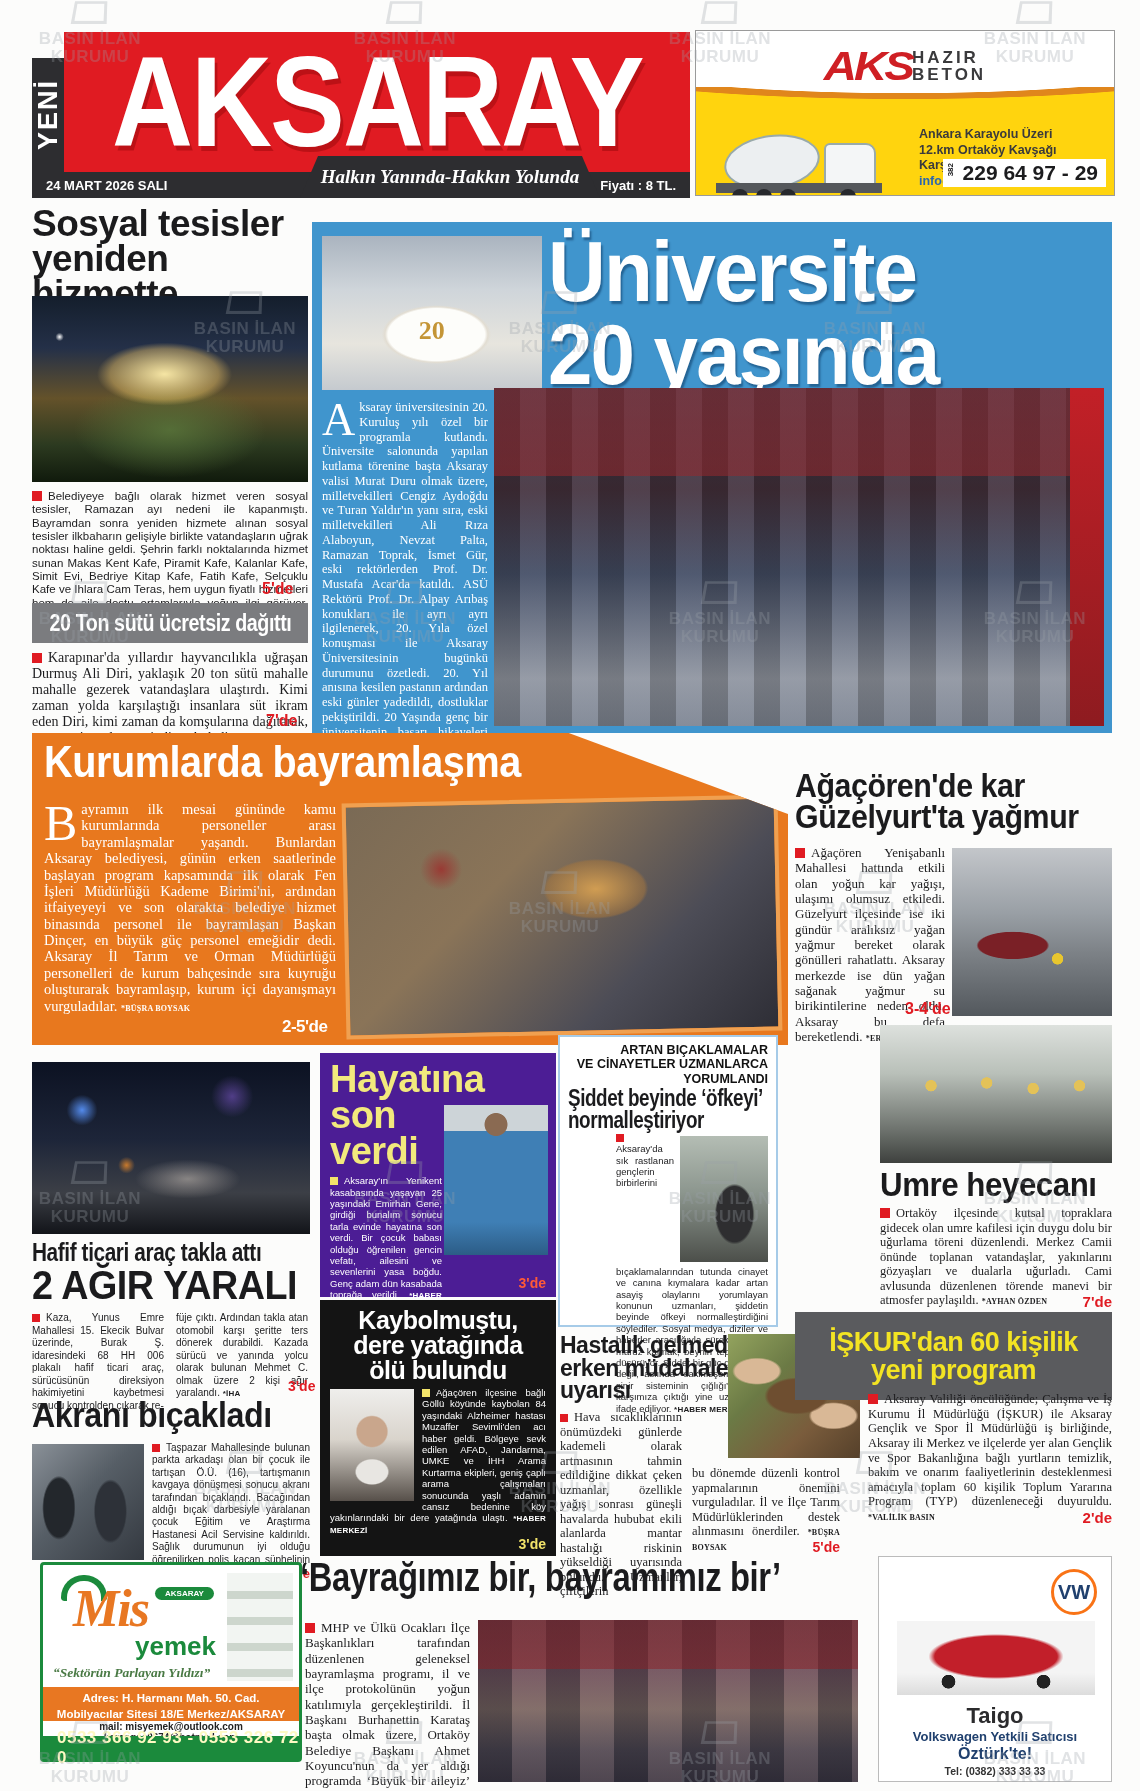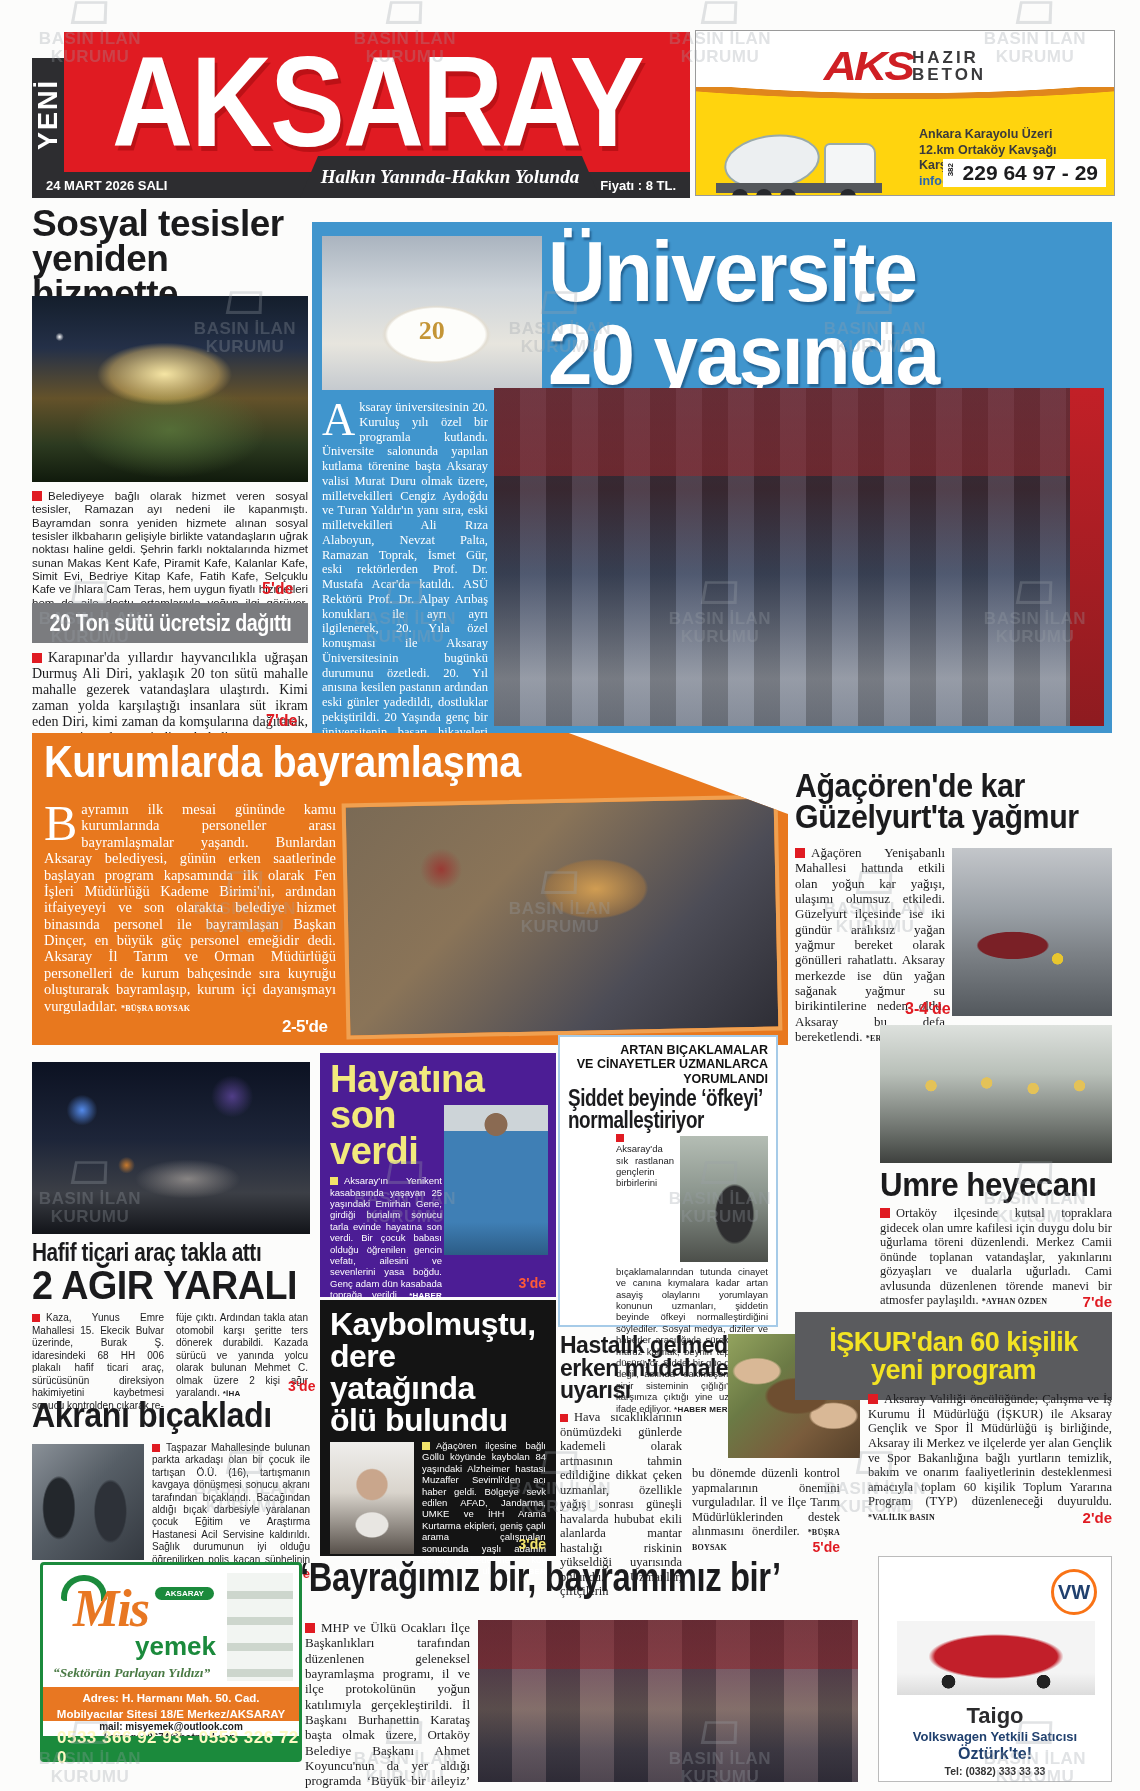--- a/index.html
+++ b/index.html
@@ -287,21 +287,21 @@
       <span data-name="hayatina-headline-3">verdi</span>
     </div>
     <div class="just wht" style="margin-top:6px;width:112px;font-size:9.5px;line-height:1.2;" data-name="hayatina-body">
       <span class="blt blt-y" style="width:8px;height:8px;" data-name="bullet-icon"></span><span data-name="hayatina-body-text">Aksaray'ın Yenikent kasabasında yaşayan 25 yaşındaki Emirhan Gene, girdiği bunalım sonucu tarla evinde hayatına son verdi. Bir çocuk babası olduğu öğrenilen gencin vefatı, ailesini ve sevenlerini yasa boğdu. Genç adam dün kasabada toprağa verildi.</span>
       <span class="credit" data-name="hayatina-credit">*HABER MERKEZİ</span>
     </div>
     <div class="abs pref" style="right:10px;bottom:6px;font-size:14px;color:#ff5a36;" data-name="hayatina-page-ref">3'de</div>
   </div>
 
   <div class="abs black-box" style="left:320px;top:1300px;width:236px;height:256px;padding:8px 10px;" data-name="story-kaybolmustu">
-    <div class="h wht" style="font-size:32px;line-height:1;">
+    <div class="h wht" style="font-size:25px;text-align:center;line-height:1;">
       <span data-name="kaybolmustu-headline-1">Kaybolmuştu,</span><br>
       <span data-name="kaybolmustu-headline-2">dere yatağında</span><br>
       <span data-name="kaybolmustu-headline-3">ölü bulundu</span>
     </div>
     <div class="ph ph-elderly" style="float:left;position:static;width:84px;height:112px;margin:6px 8px 2px 0;" data-name="photo-elderly-man"></div>
     <div class="just wht" style="margin-top:4px;font-size:9.5px;line-height:1.2;" data-name="kaybolmustu-body">
       <span class="blt blt-y" style="width:8px;height:8px;" data-name="bullet-icon"></span><span data-name="kaybolmustu-body-text">Ağaçören ilçesine bağlı Göllü köyünde kaybolan 84 yaşındaki Alzheimer hastası Muzaffer Sevimli'den acı haber geldi. Bölgeye sevk edilen AFAD, Jandarma, UMKE ve İHH Arama Kurtarma ekipleri, geniş çaplı arama çalışmaları sonucunda yaşlı adamın cansız bedenine köy yakınlarındaki bir dere yatağında ulaştı.</span>
       <span class="credit" data-name="kaybolmustu-credit">*HABER MERKEZİ</span>
     </div>
     <div class="abs" style="right:10px;bottom:4px;font-weight:900;font-size:14px;color:#f3e46a;" data-name="kaybolmustu-page-ref">3'de</div>

